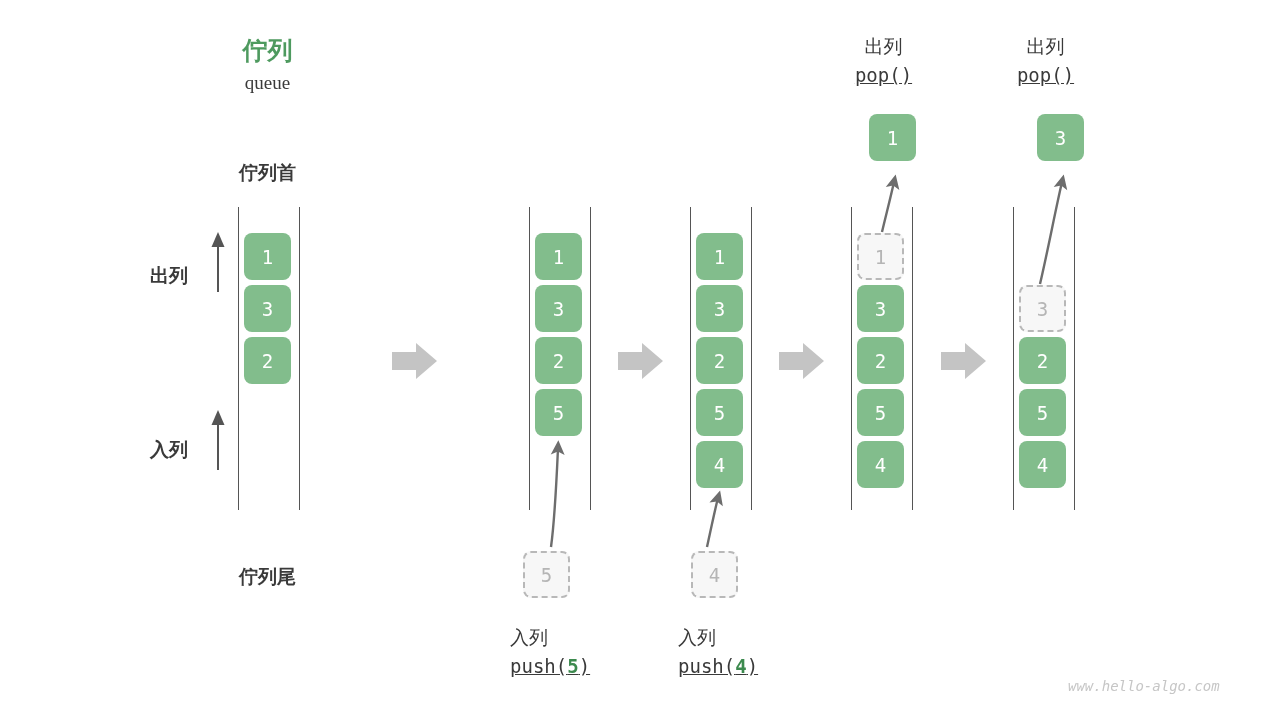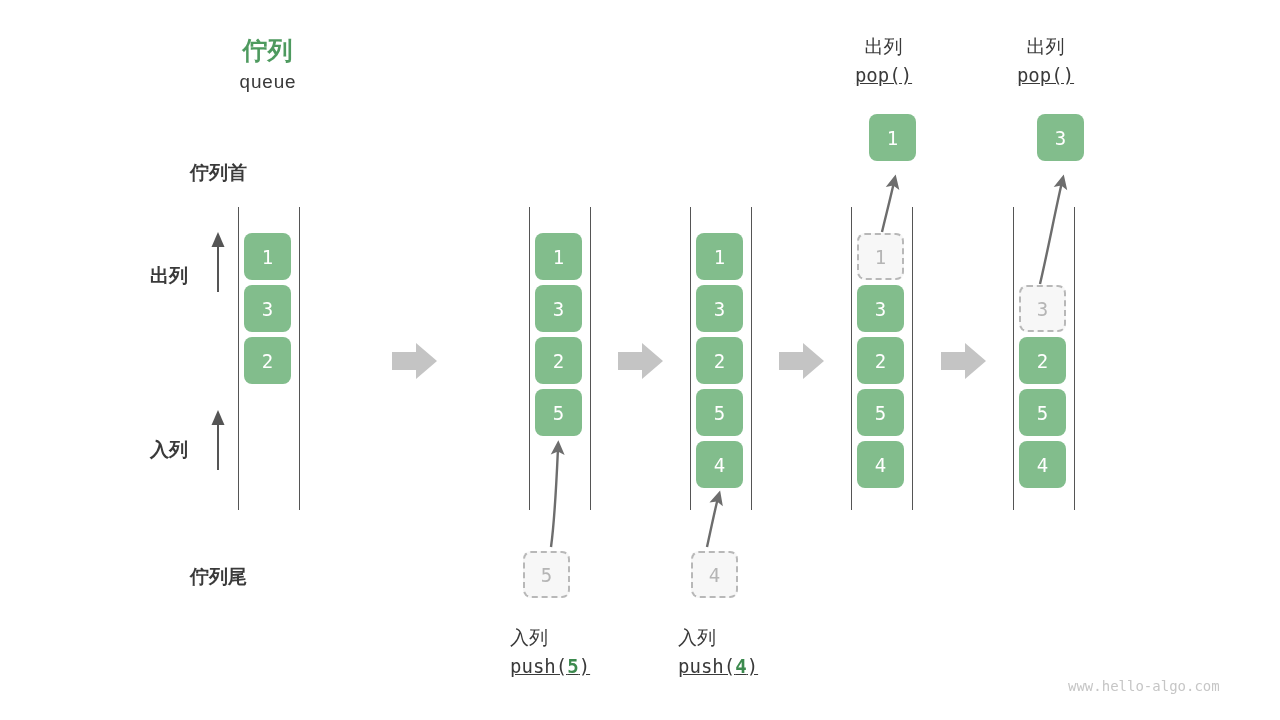--- a/index.html
+++ b/index.html
@@ -25,32 +25,32 @@
 
   
   .title-zh {
     font-size: 25px;
     font-weight: bold;
     color: #4e9a5f;
     text-align: center;
     white-space: nowrap;
   }
   .title-en {
-    font-family: Liberation Mono, monospace;
+    font-family: Liberation Serif, serif;
     font-size: 19px;
     color: #3a3a3a;
     text-align: center;
     white-space: nowrap;
   }
 
   .endpoint-label {
     font-size: 19px;
     font-weight: bold;
     color: #3a3a3a;
-    text-align: left;
+    text-align: center;
     white-space: nowrap;
   }
   .side-label {
     font-size: 19px;
     font-weight: bold;
     color: #3a3a3a;
     white-space: nowrap;
   }
 
   
@@ -99,20 +99,21 @@
   .op-caption .code .num { color: #3c8a4e; font-weight: bold; }
 
   .op-caption.center { text-align: center; }
 
   
   .watermark {
     font-family: "DejaVu Sans Mono", "Liberation Mono", monospace;
     font-size: 14px;
     color: #c6c6c6;
     white-space: nowrap;
+    font-style: italic;
   }
 
   svg.overlay {
     position: absolute;
     left: 0; top: 0;
     width: 1280px;
     height: 720px;
     pointer-events: none;
   }
 </style>

